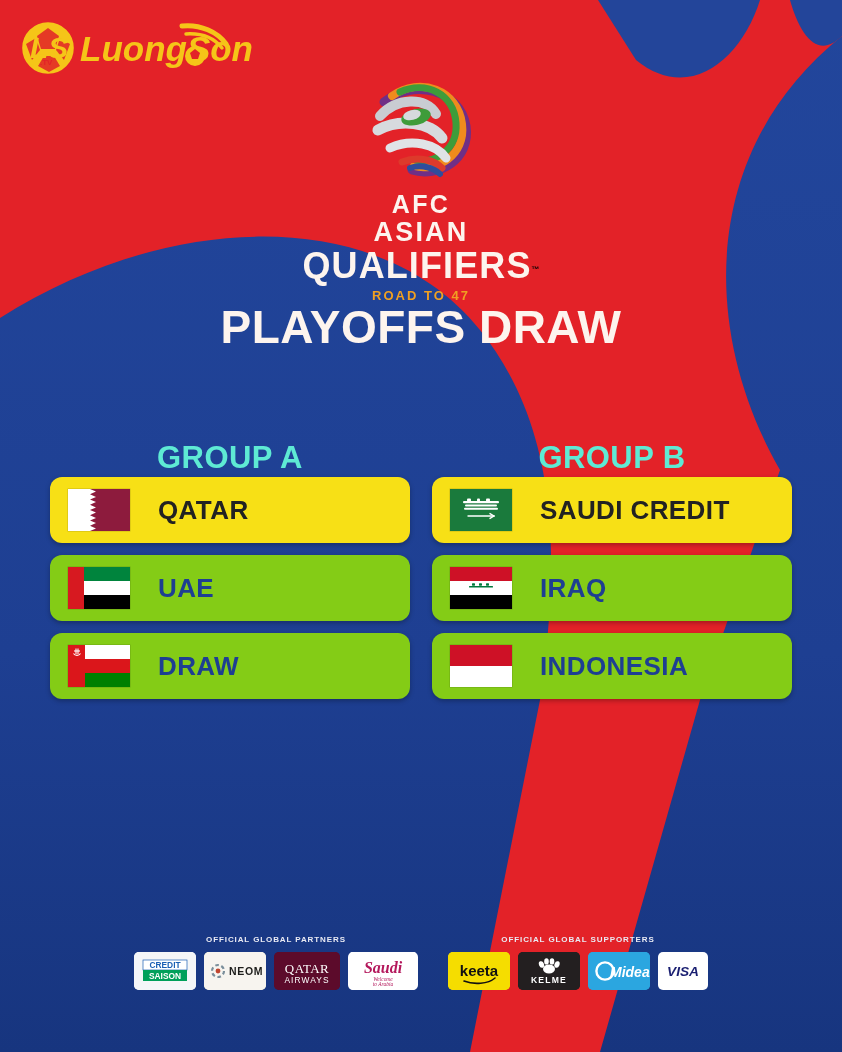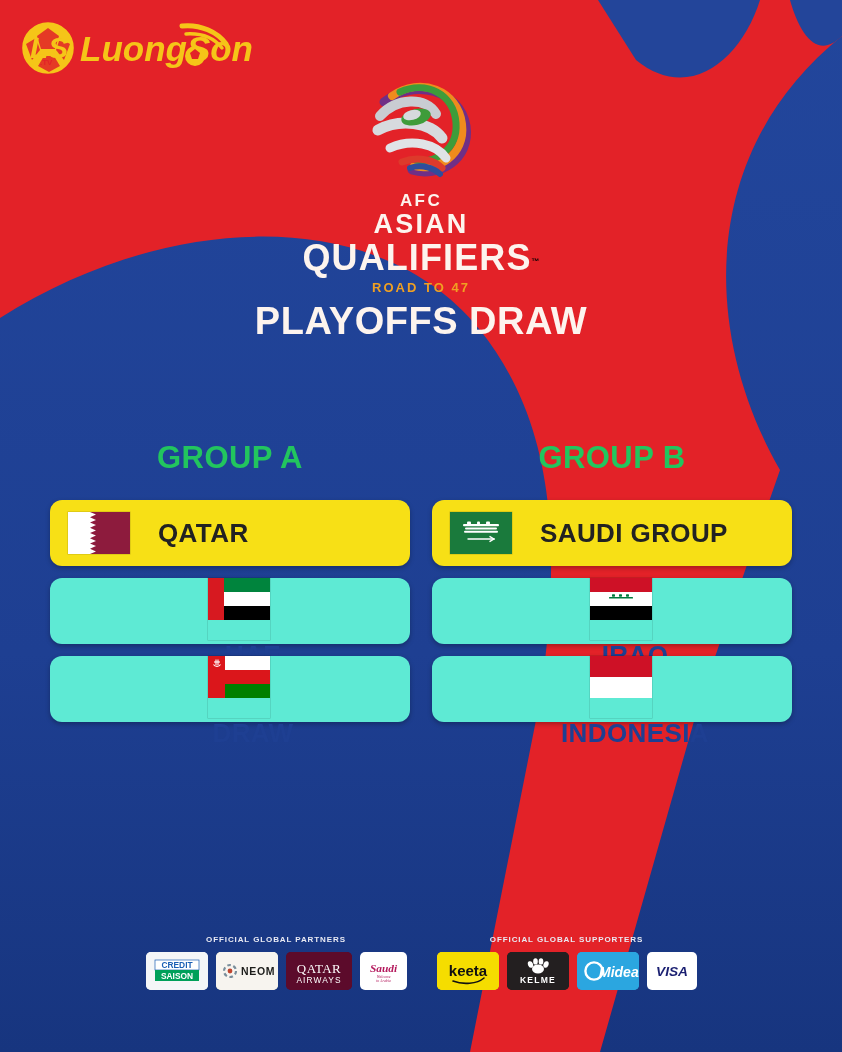--- a/index.html
+++ b/index.html
@@ -15,58 +15,58 @@
   .bg-layer { position:absolute; inset:0; width:842px; height:1052px; }
 
   
   .watermark { position:absolute; left:14px; top:16px; width:250px; height:64px; z-index:40; }
 
   
   .afc-block { position:absolute; left:0; right:0; top:68px; z-index:30; text-align:center; }
   .afc-mark { width:130px; height:120px; margin:0 auto; display:block; }
   .afc-txt { margin-top:4px; }
   .afc-afc {
-    font-size:17px; font-weight:bold; color:#fdf4ee; letter-spacing:2.4px;
+    font-size:25px; font-weight:bold; color:#fdf4ee; letter-spacing:2.4px;
     line-height:1.0; font-family:"Liberation Sans", sans-serif;
   }
   .afc-asian {
     font-size:27px; font-weight:bold; color:#fdf4ee; letter-spacing:2.2px;
     line-height:1.08; margin-top:1px;
   }
   .afc-qual {
     font-size:36px; font-weight:bold; color:#fdf4ee; letter-spacing:1.1px;
     line-height:1.06; position:relative; display:inline-block;
   }
   .afc-tm { font-size:8px; vertical-align:super; letter-spacing:0; font-weight:bold; }
   .afc-road {
     font-size:13px; font-weight:bold; color:#f0a022; letter-spacing:2.0px;
     margin-top:4px; line-height:1;
   }
 
   
   .title {
     position:absolute; left:0; right:0; top:300px; z-index:30; text-align:center;
-    font-size:38px; font-weight:bold; color:#fdf4ee; letter-spacing:0.5px;
+    font-size:46px; font-weight:bold; color:#fdf4ee; letter-spacing:0.5px;
   }
 
   
   .groups { position:absolute; left:0; right:0; top:440px; z-index:30;
             display:flex; justify-content:center; gap:22px; }
   .group-col { width:360px; }
   .group-head {
-    text-align:center; font-size:31px; font-weight:bold; color:#22c55e;
-    letter-spacing:0.4px; margin-bottom:24px;
+    text-align:center; font-size:31px; font-weight:bold; color:#5eead4;
+    letter-spacing:0.4px; margin-bottom:1px;
   }
   .team-row {
     position:relative; height:66px; border-radius:12px;
     display:flex; align-items:center; margin-bottom:12px;
     padding-left:18px;
     box-shadow:0 2px 5px rgba(0,0,0,0.28);
   }
-  .team-row.white { background:#5eead4;flex-direction:column; }
+  .team-row.white { background:#84cc16; }
   .team-row.white .team-name { color:#1e3f92; }
   .team-row.yellow { background:#f7e016; }
   .team-row.yellow .team-name { color:#222222; }
   .flag {
     width:62px; height:42px; flex:0 0 62px; overflow:hidden; position:relative;
     box-shadow:0 0 0 0.5px rgba(0,0,0,0.18);
   }
   .team-name {
     margin-left:28px; font-size:26px; font-weight:bold; letter-spacing:0.4px;
   }
@@ -226,21 +226,21 @@
               <rect x="27" y="9.4" width="3" height="3" rx="1"></rect>
               <rect x="36" y="9.4" width="4" height="3" rx="1"></rect>
             </g>
             <g stroke="#ffffff" stroke-width="1.4" fill="none" stroke-linecap="round">
               <path d="M18,27 L44,27"></path>
               <path d="M44,27 L40,24.6"></path>
               <path d="M44,27 L40,29.4"></path>
             </g>
           </svg>
         </span>
-        <span class="team-name">SAUDI GROUP</span>
+        <span class="team-name">SAUDI CREDIT</span>
       </div>
 
       <div class="team-row white">
         <span class="flag">
           <svg viewBox="0 0 62 42" width="62" height="42">
             <rect x="0" y="0" width="62" height="14" fill="#ce1126"></rect>
             <rect x="0" y="14" width="62" height="14" fill="#ffffff"></rect>
             <rect x="0" y="28" width="62" height="14" fill="#000000"></rect>
             <g fill="#007a3d">
               <rect x="19" y="19" width="24" height="1.6" rx="0.6"></rect>
@@ -294,21 +294,21 @@
         </div>
 
         <div class="spon-tile" style="width:66px;background:#5c0b2b;">
           <svg viewBox="0 0 66 38" width="66" height="38">
             <rect width="66" height="38" rx="4" fill="#5c0b2b"></rect>
             <text x="33" y="21" text-anchor="middle" font-family="Liberation Serif, serif" font-size="13" fill="#ffffff" letter-spacing="0.4">QATAR</text>
             <text x="33" y="31" text-anchor="middle" font-family="Liberation Sans, sans-serif" font-size="8.4" fill="#ffffff" letter-spacing="1.1">AIRWAYS</text>
           </svg>
         </div>
 
-        <div class="spon-tile" style="width:47px;background:#ffffff;">
+        <div class="spon-tile" style="width:70px;background:#ffffff;">
           <svg viewBox="0 0 66 38" width="66" height="38">
             <rect width="66" height="38" fill="#ffffff"></rect>
             <text x="33" y="21" text-anchor="middle" font-family="Liberation Serif, serif" font-size="16" font-style="italic" font-weight="bold" fill="#b4185c">Saudi</text>
             <text x="33" y="28.5" text-anchor="middle" font-family="Liberation Serif, serif" font-size="5.4" font-style="italic" fill="#b4185c">Welcome</text>
             <text x="33" y="34" text-anchor="middle" font-family="Liberation Serif, serif" font-size="5.4" font-style="italic" fill="#b4185c">to Arabia</text>
           </svg>
         </div>
 
       </div>
     </div>

